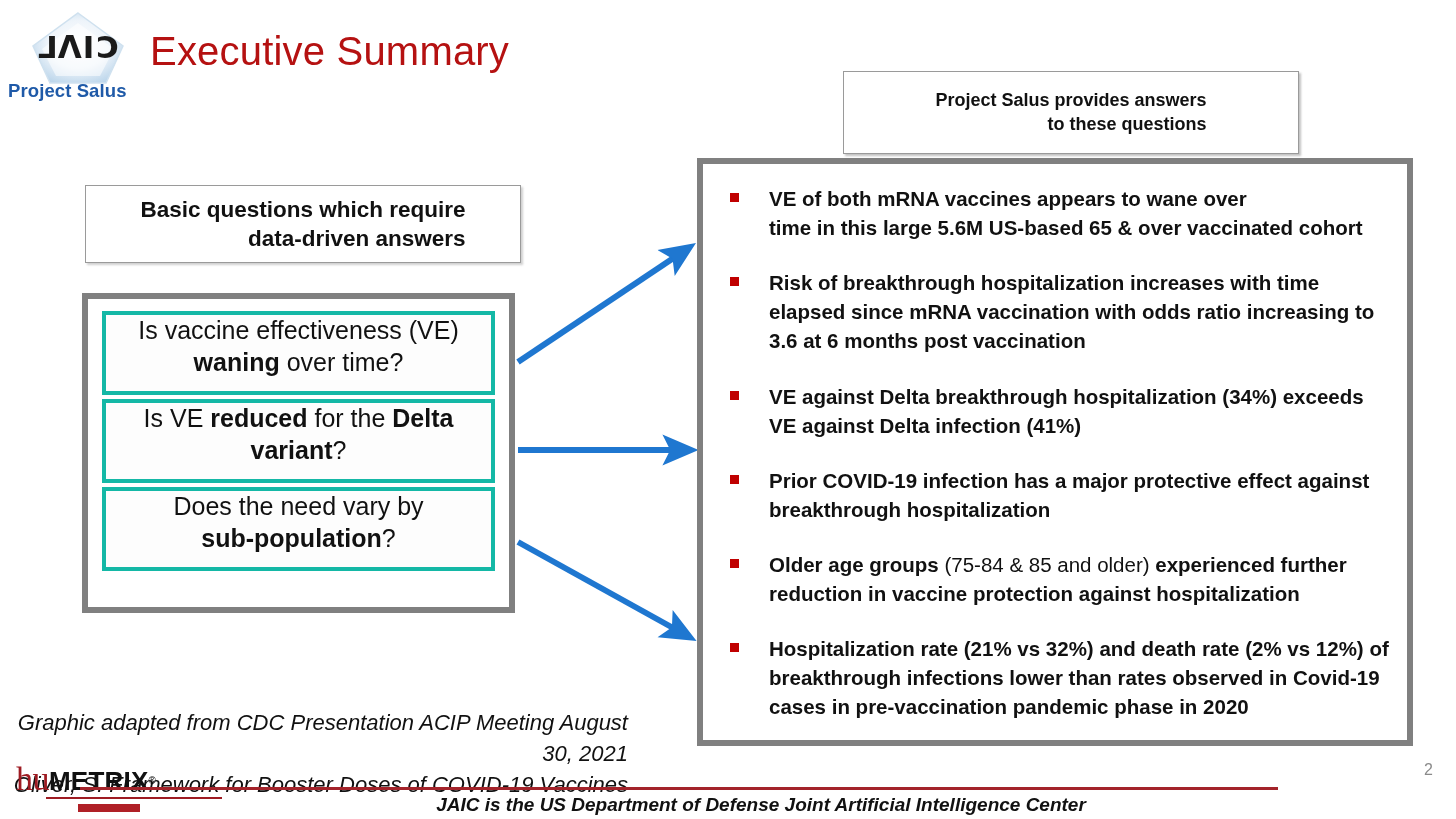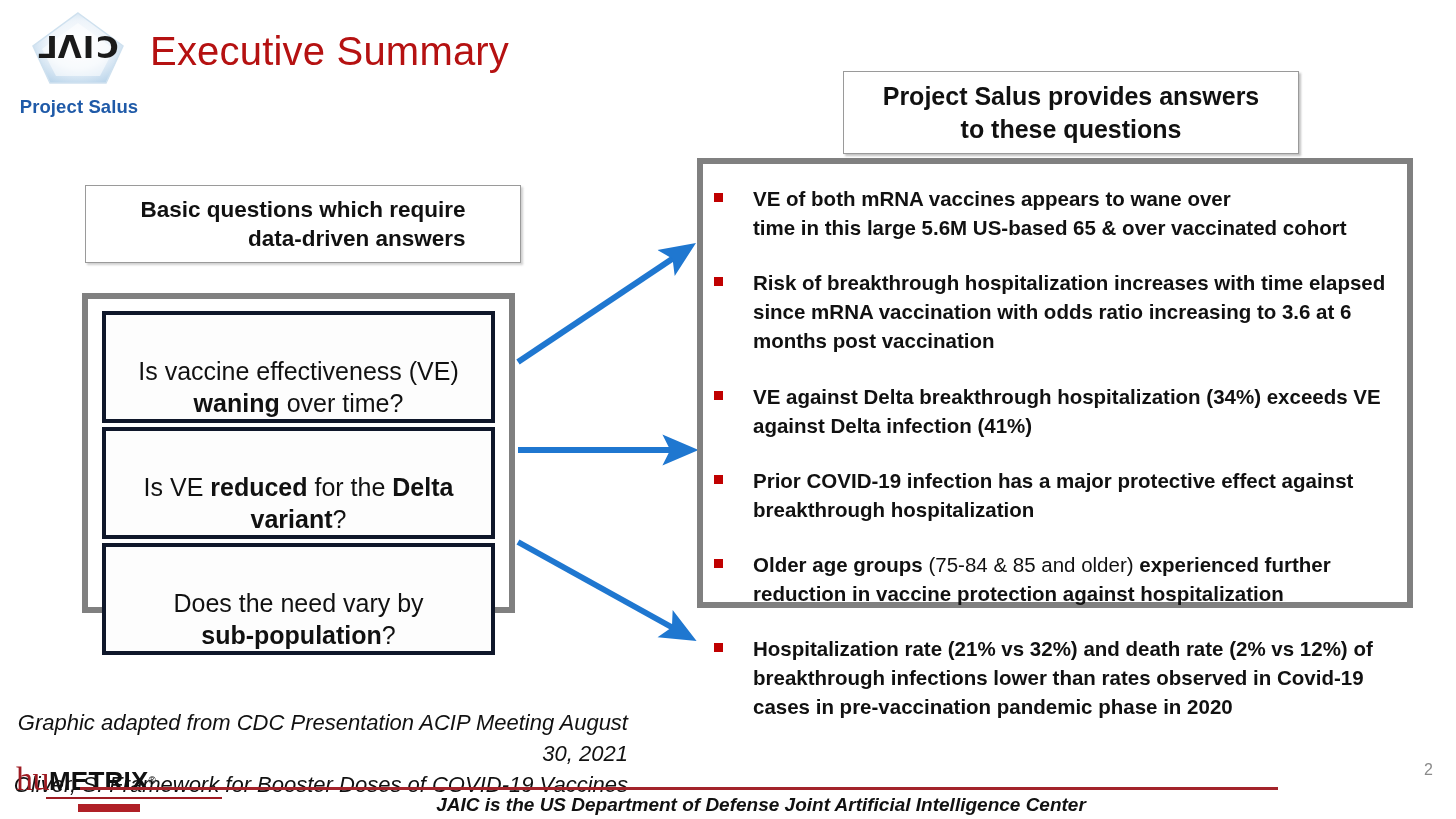--- a/index.html
+++ b/index.html
@@ -46,23 +46,23 @@
     font-weight: bold;
     font-size: 31px;
     letter-spacing: 1px;
     color: #1a1a1a;
     line-height: 1;
   }
   #logo-mark .flip { display: inline-block; transform: scaleX(-1); }
   #logo-sub {
     position: absolute;
     left: 0px;
-    top: 88px;
+    top: 72px;
     width: 142px;
-    text-align: center;
+    text-align: left;
     font-family: "Liberation Sans", sans-serif;
     font-weight: bold;
     font-size: 18.5px;
     color: #1F5AA8;
     letter-spacing: .1px;
   }
 
   #slide-title {
     position: absolute;
     left: 150px;
@@ -83,23 +83,23 @@
     height: 83px;
     border: 1.5px solid #9a9a9a;
     box-sizing: border-box;
     background: #ffffff;
     box-shadow: 2px 2px 2px rgba(120,120,120,.45);
     display: flex;
     align-items: center;
     justify-content: center;
   }
   #answers-box .txt {
-    text-align: center;
-    font-weight: bold;
-    font-size: 25px;
+    text-align: right;
+    font-weight: bold;
+    font-size: 18px;
     line-height: 1.32;
     color: #111111;
   }
 
   
   #basic-box {
     position: absolute;
     left: 85px;
     top: 185px;
     width: 436px;
@@ -126,28 +126,28 @@
     left: 82px;
     top: 293px;
     width: 433px;
     height: 320px;
     border: 6px solid #808080;
     box-sizing: border-box;
     background: #ffffff;
     padding: 12px 14px;
   }
   .qbox {
-    border: 4px solid #0f172a;
+    border: 4px solid #14b8a6;
     box-sizing: border-box;
     background: #fdfdfd;
     width: 100%;
-    height: 112px;
+    height: 84px;
     margin-bottom: 4px;
     display: flex;
-    align-items: flex-end;
+    align-items: flex-start;
     justify-content: center;
   }
   .qbox:last-child { margin-bottom: 7px; }
   .qbox .txt {
     text-align: center;
     font-size: 25px;
     line-height: 1.26;
     color: #111111;
     padding: 0 8px;
   }
@@ -160,25 +160,25 @@
     width: 1456px; height: 819px;
     pointer-events: none;
   }
 
   
   #findings-box {
     position: absolute;
     left: 697px;
     top: 158px;
     width: 716px;
-    height: 450px;
+    height: 588px;
     border: 6px solid #808080;
     box-sizing: border-box;
     background: #ffffff;
-    padding: 20px 14px 10px 6px;
+    padding: 20px 14px 10px 22px;
   }
   .bullet-row {
     display: flex;
     align-items: flex-start;
     margin-bottom: 26px;
   }
   .bullet-row:last-child { margin-bottom: 0; }
   .bullet-marker {
     flex: 0 0 auto;
     width: 9px;

